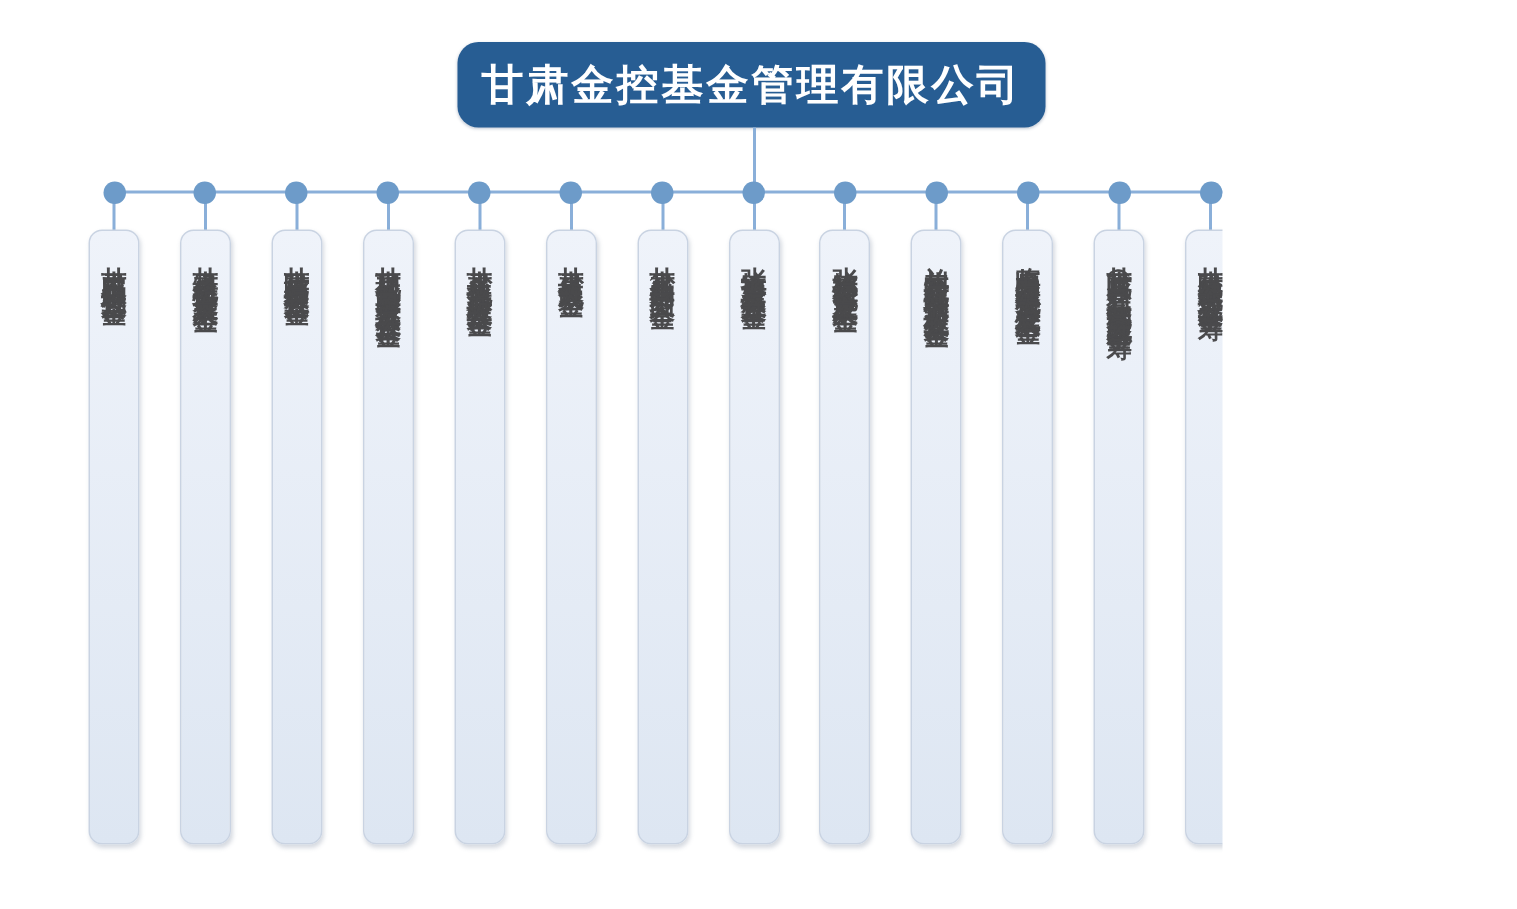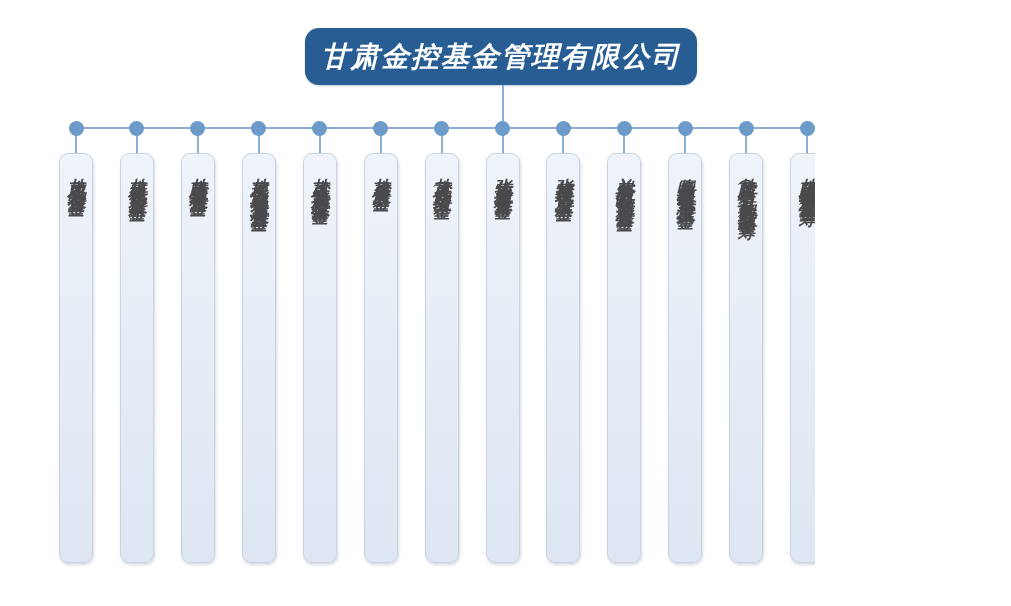--- a/index.html
+++ b/index.html
@@ -6,21 +6,20 @@
     margin: 0;
     padding: 0;
     font-family: "Liberation Sans", "DejaVu Sans", sans-serif;
   }
   .canvas {
     position: relative;
     width: 815px;
     height: 606px;
     background: var(--background, #ffffff);
     overflow: hidden;
-    font-style: italic;
   }
   
   .root-box {
     position: absolute;
     left: 305px;
     top: 28px;
     width: 392px;
     height: 57px;
     background: var(--root-bg, #275d93);
     border-radius: 14px;

